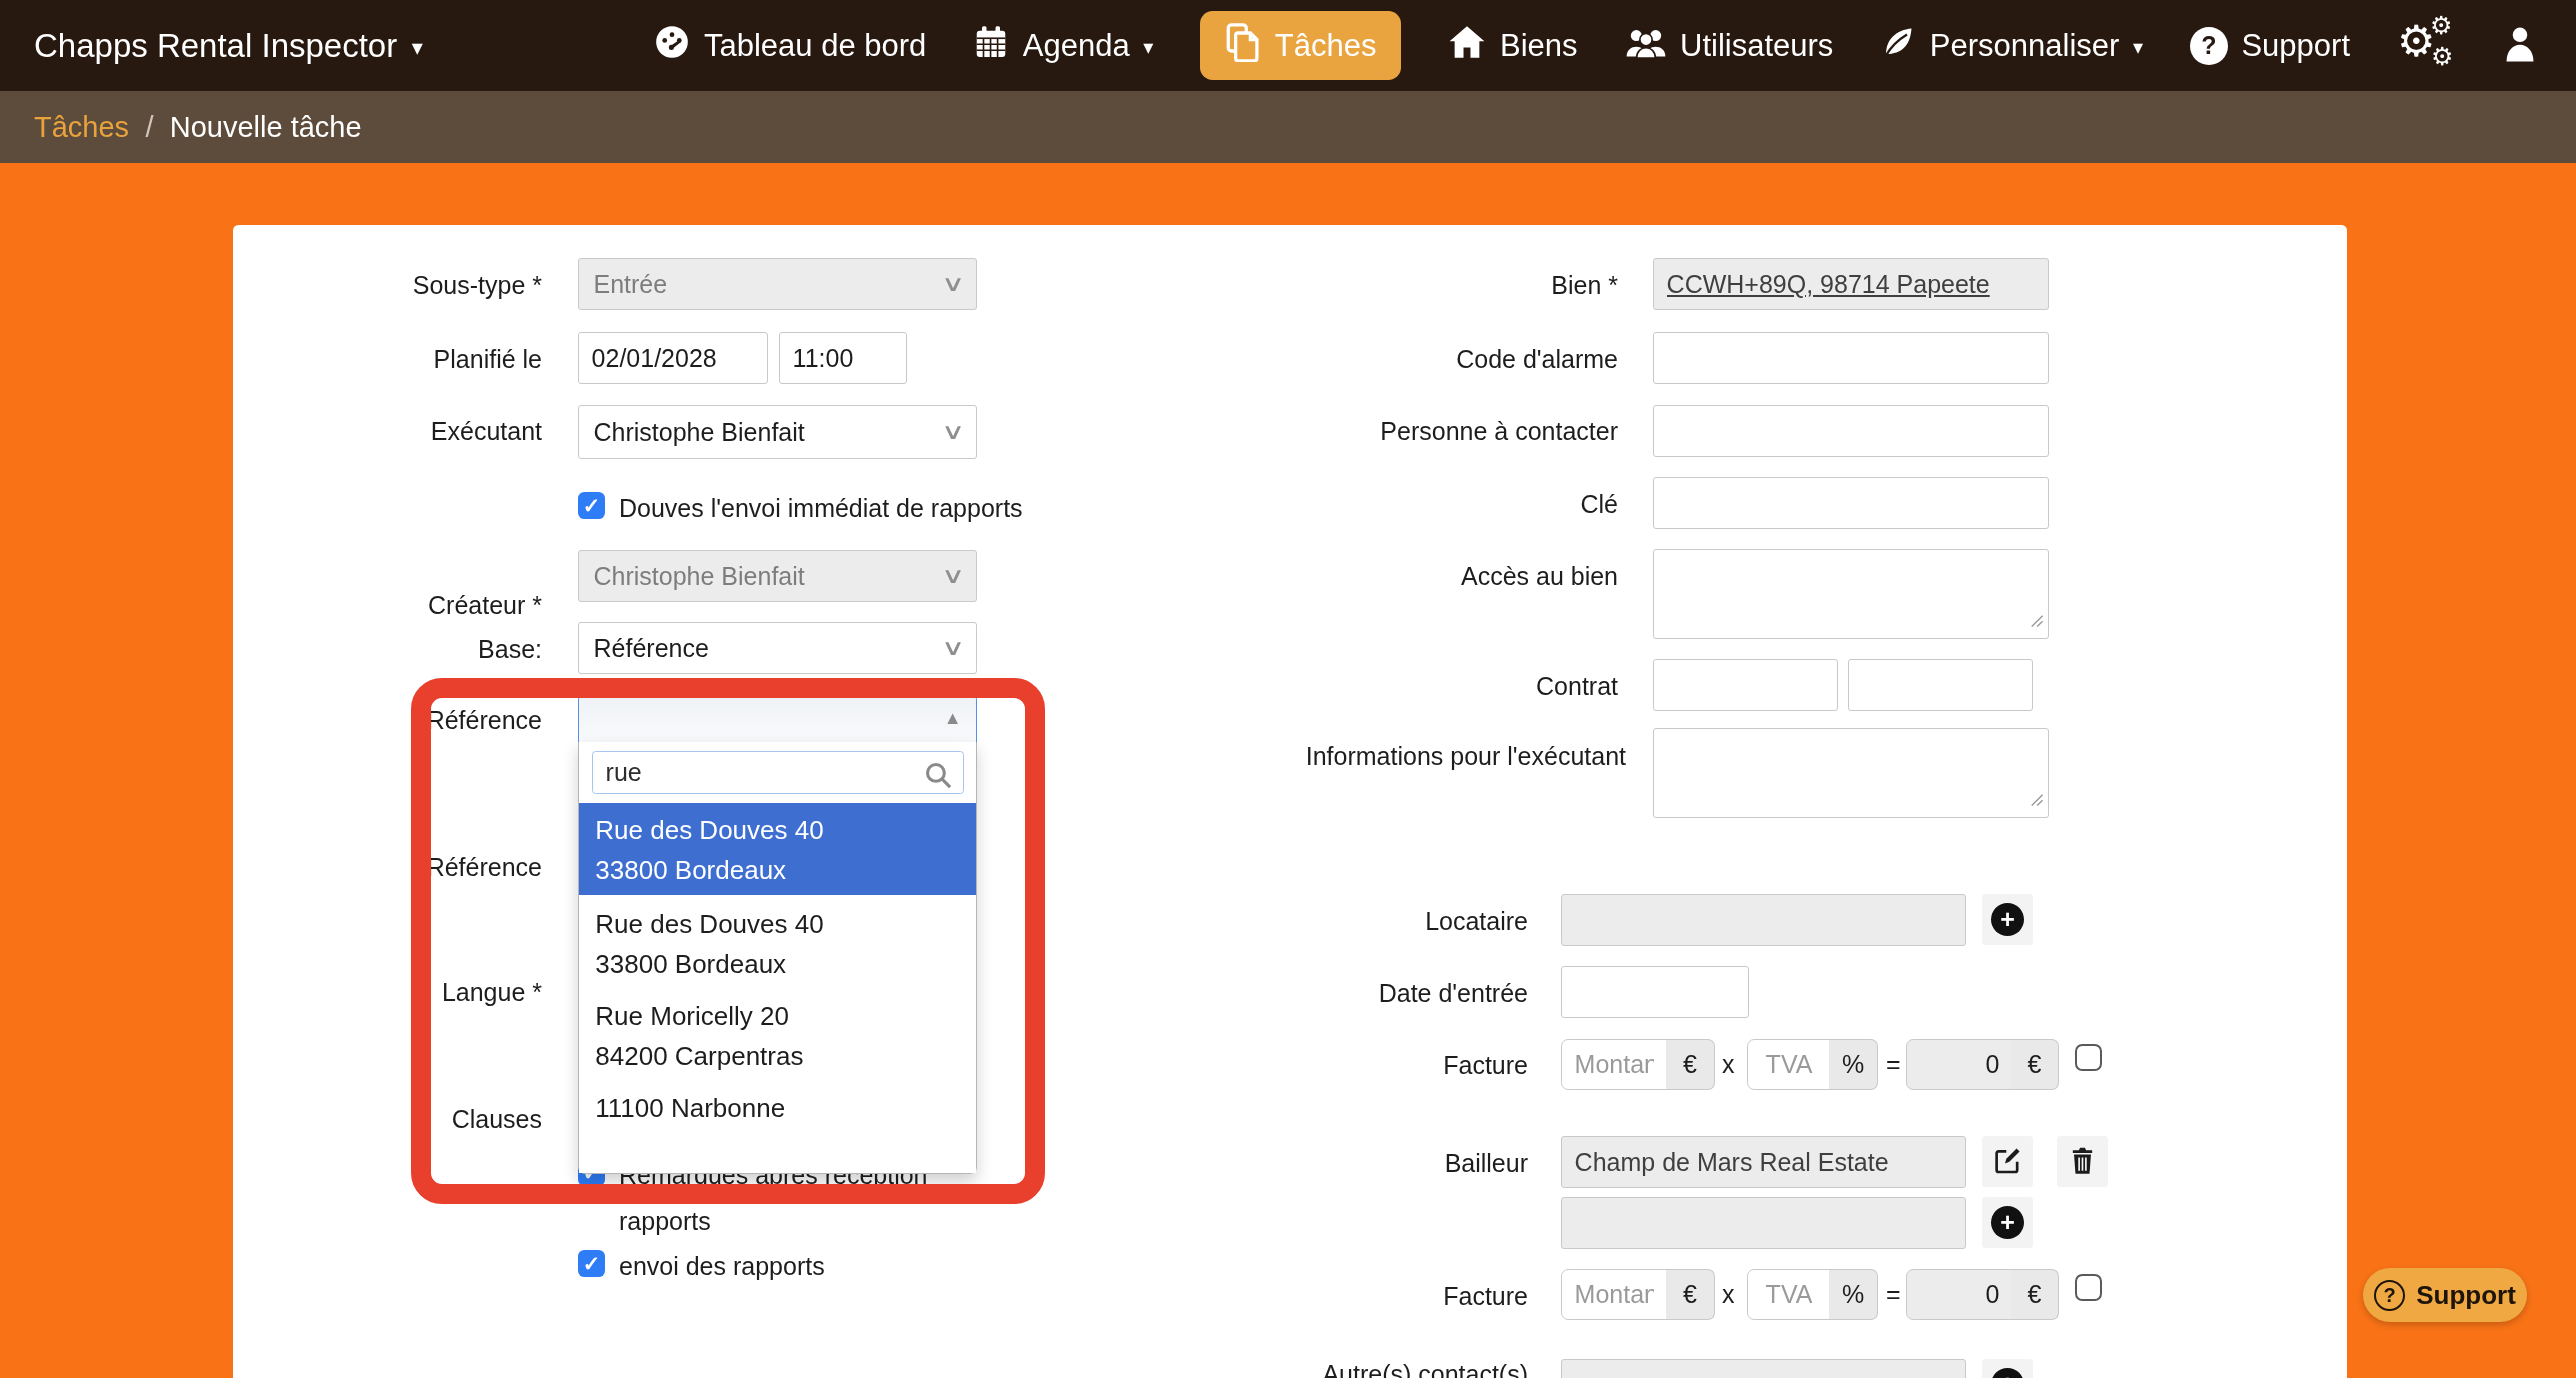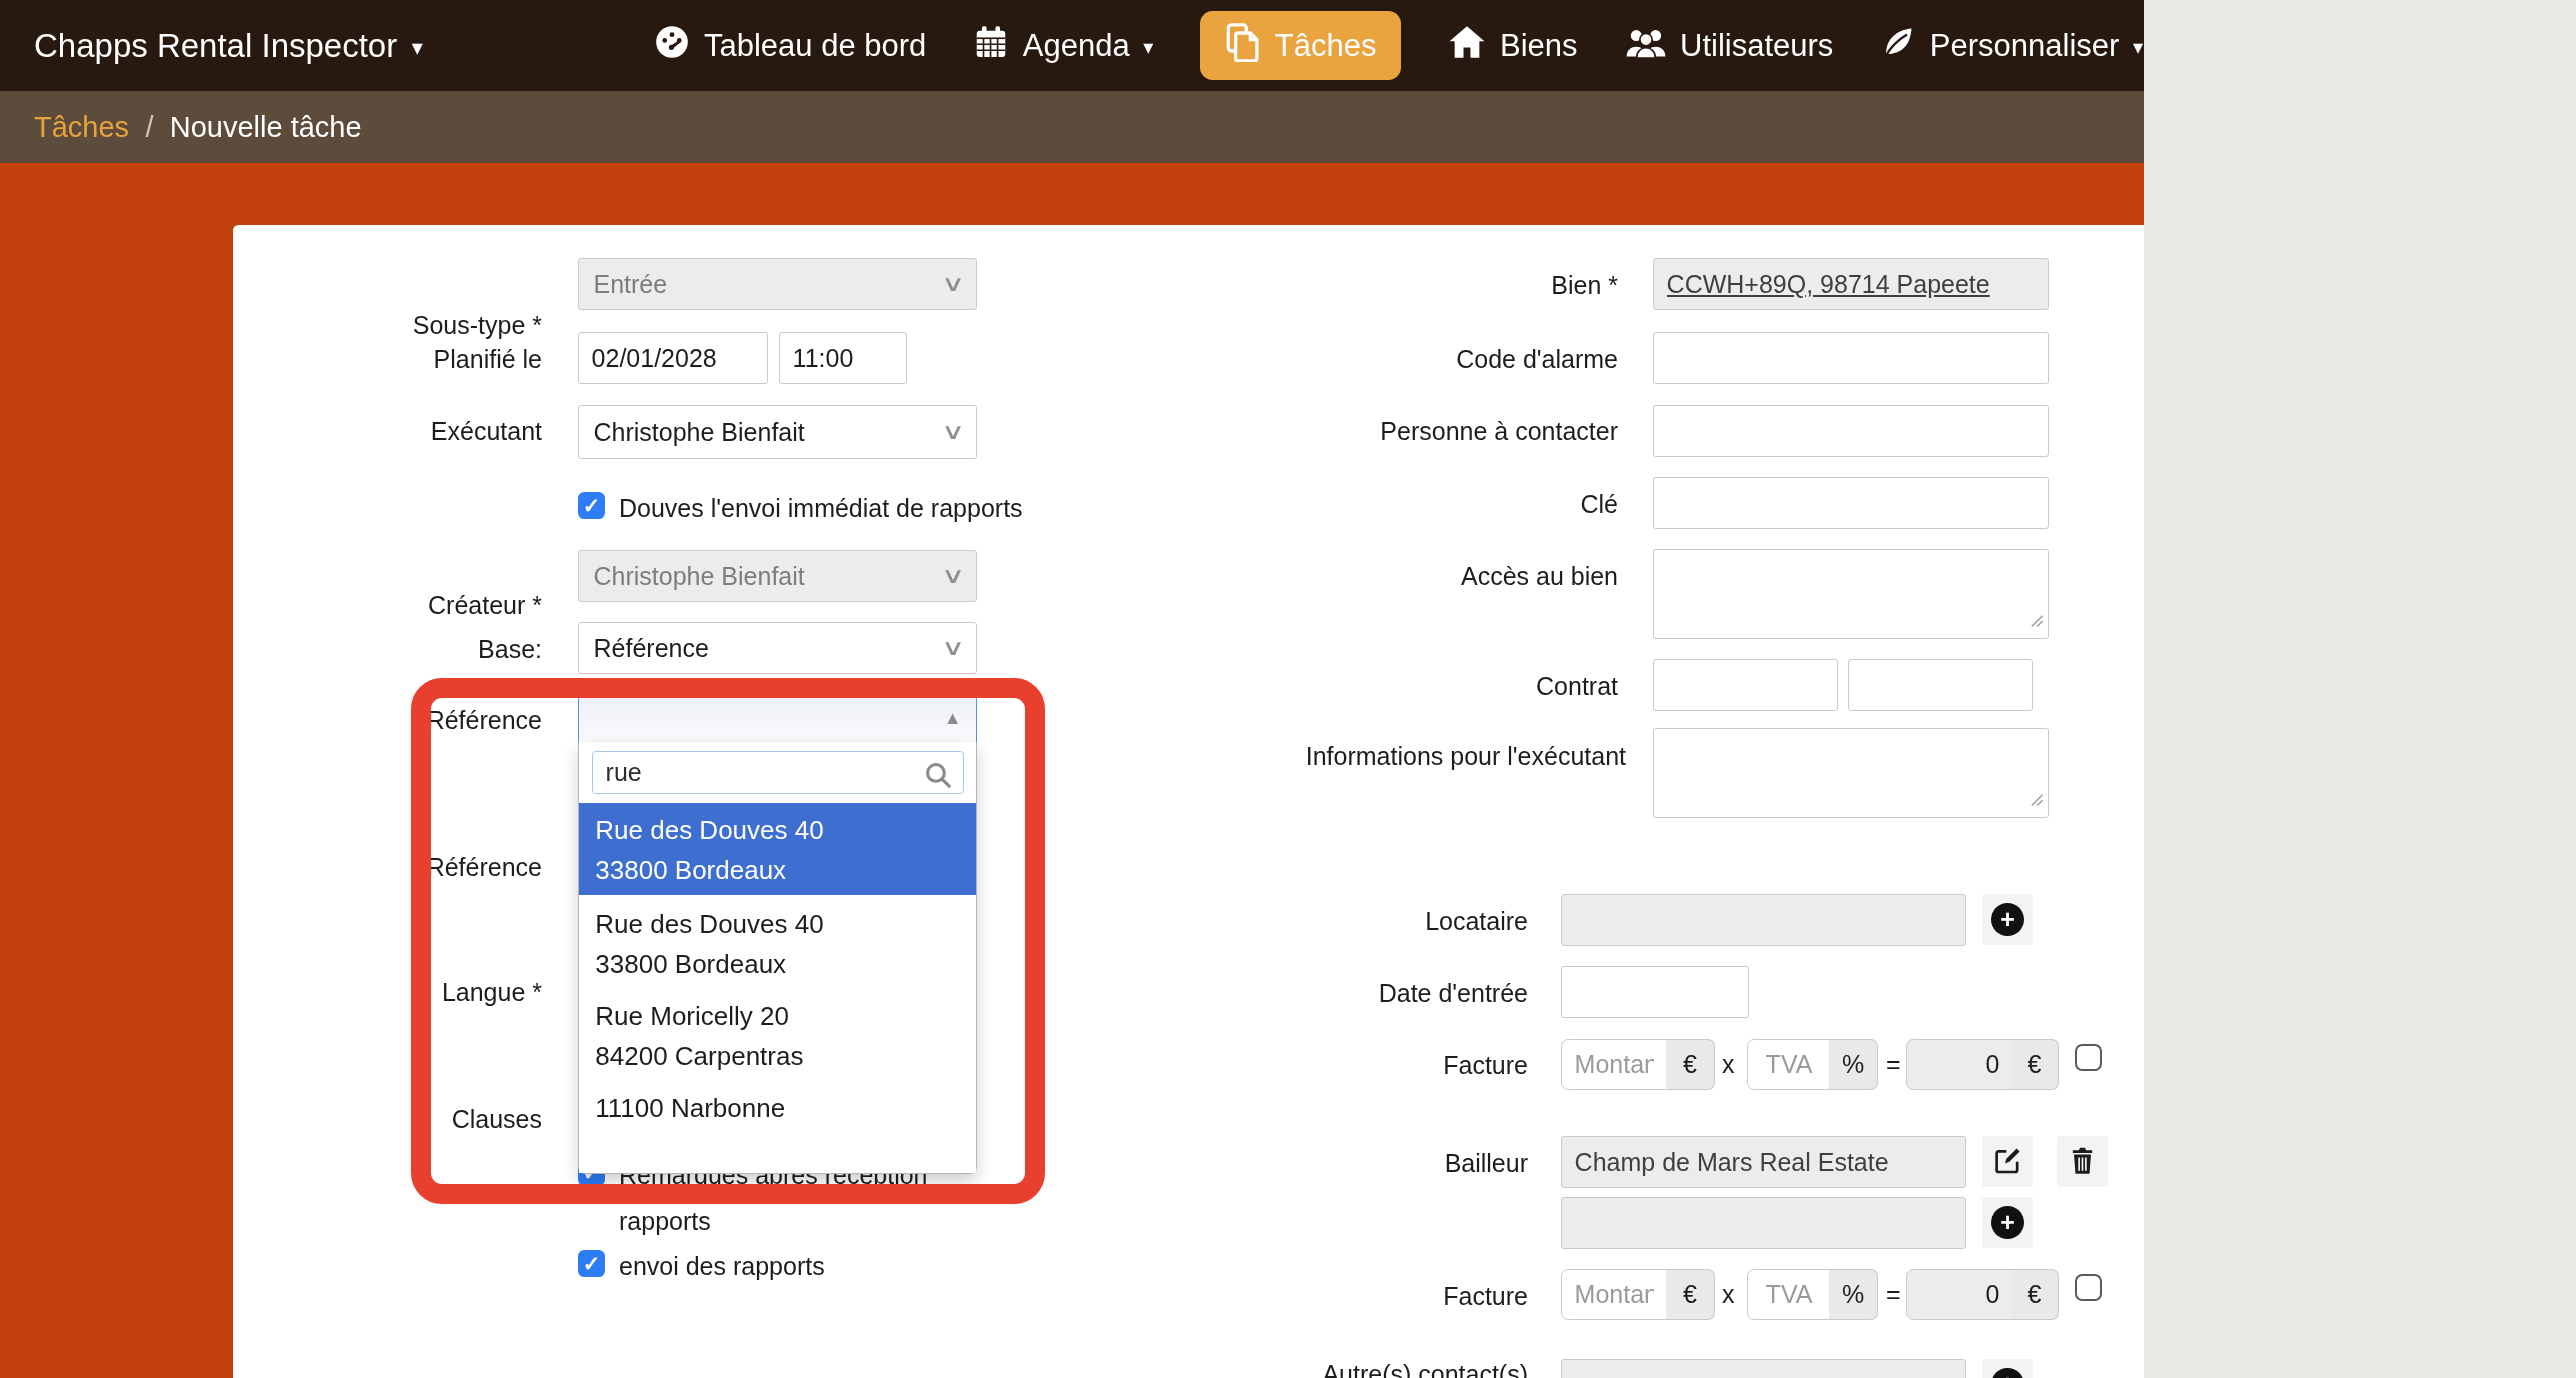--- a/index.html
+++ b/index.html
@@ -1,18 +1,18 @@
 <!DOCTYPE html>
 <html style="font-size:14.5px"><head>
 <meta charset="utf-8">
 <style>
   * { margin:0; padding:0; box-sizing:border-box; }
   html,body { width:2576px; height:1378px; }
   body { font-family:"Liberation Sans", sans-serif; background:#eae9e4; }
-  .screen { position:relative; width:2144px; height:1378px; overflow:hidden; background:#c2410c; }
+  .screen { position:relative; width:2576px; height:1378px; overflow:hidden; background:#f97316; }
 
   
   .topnav { position:absolute; left:0; top:0; width:2576px; height:91px;
             background:#271810; display:flex; align-items:center; color:#fff; }
   .brand { display:flex; align-items:center; gap:14.5px; margin-left:34px; font-size:33px; cursor:pointer; }
   .brand .caret { font-size:22px; margin-top:5.4px; }
   .navitems { display:flex; align-items:center; margin-left:auto; margin-right:38px; gap:47px; }
   .navitem { display:flex; align-items:center; gap:13.5px; font-size:31px; color:#fff; cursor:pointer; white-space:nowrap; }
   .navitem .caret { font-size:20px; margin-top:3.6px; }
   .navitem.active { background:#e9a440; border-radius:12.6px; height:69px; padding:0 25px; }
@@ -201,21 +201,21 @@
   </nav>
 
   <div class="crumbbar">
     <span class="crumb-link">Tâches</span>
     <span class="crumb-sep">/</span>
     <span class="crumb-cur">Nouvelle tâche</span>
   </div>
 
   <div class="card"></div>
 
-  <div class="flabel" style="left:217px; top:271px;margin-top:40px;">Sous-type *</div>
+  <div class="flabel" style="left:217px; top:271px;">Sous-type *</div>
   <div class="selbox gray" style="left:578px; top:258px; width:399px; height:52px;">
     <span class="grayval">Entrée</span>
     <span class="chev">∨</span>
   </div>
 
   <div class="flabel" style="left:217px; top:345px;">Planifié le</div>
   <input class="inp" style="left: 578px; top: 332px; width: 190px; height: 52px;" value="02/01/2028">
   <input class="inp" style="left: 779px; top: 332px; width: 128px; height: 52px;" value="11:00">
 
   <div class="flabel" style="left:217px; top:417px;">Exécutant</div>

